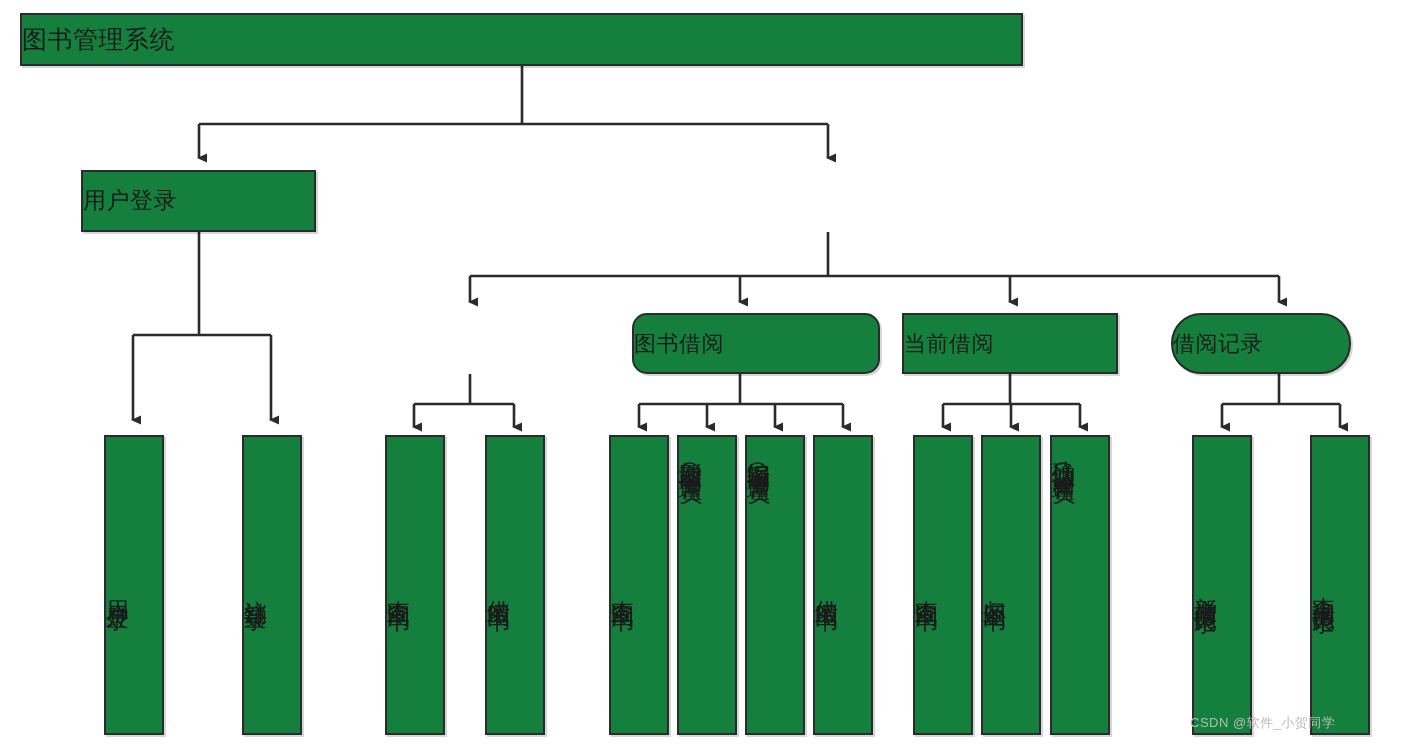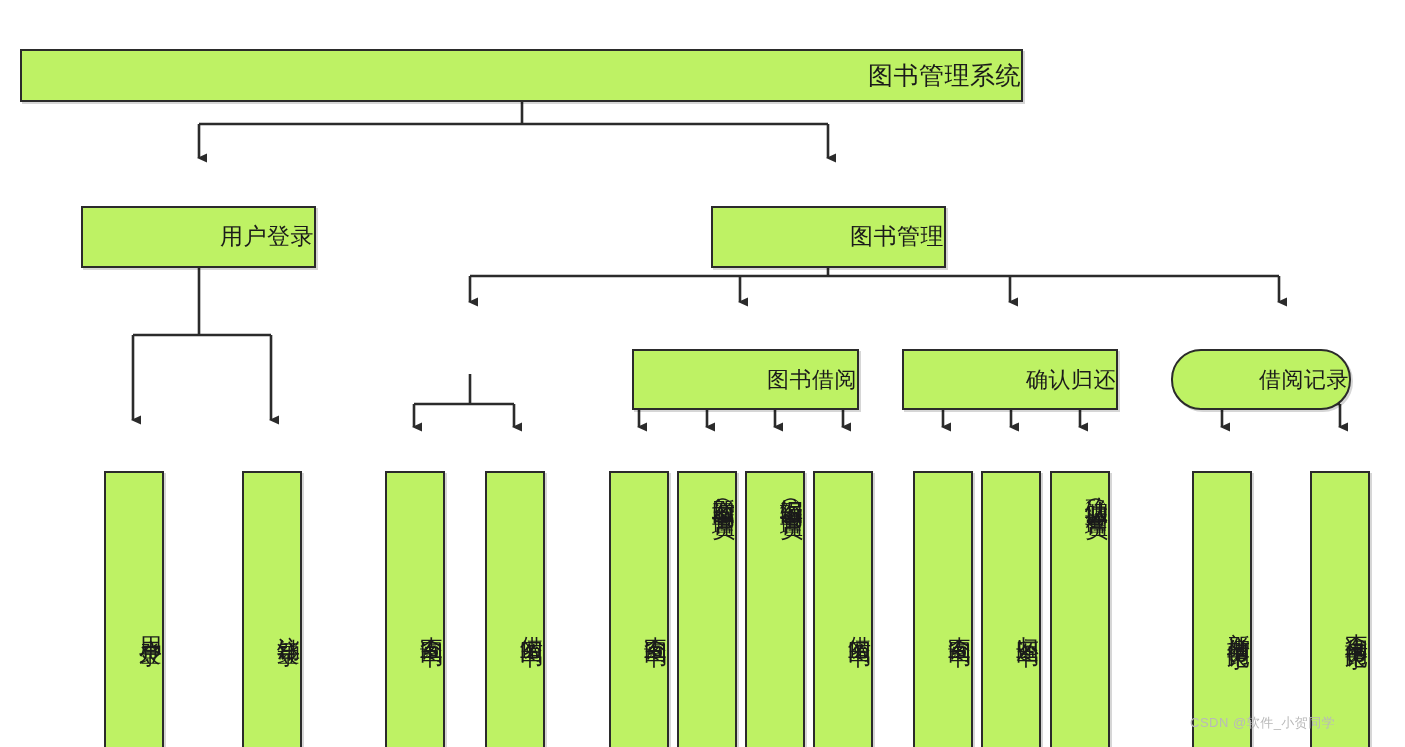--- a/index.html
+++ b/index.html
@@ -22,27 +22,26 @@
     left: 0;
     top: 0;
     width: 1405px;
     height: 747px;
     pointer-events: none;
   }
   .node {
     position: absolute;
     box-sizing: border-box;
     border: 2px solid #2b2b2b;
-    background: #bef264;
+    background: #15803d;
     display: flex;
     align-items: center;
-    justify-content: flex-end;
+    justify-content: flex-start;
     color: #1a1a1a;
     box-shadow: 2px 2px 0 rgba(0,0,0,0.16);
-    margin-top: 36px;
   }
   .node .label {
     display: block;
     text-align: center;
     line-height: 1.18;
     letter-spacing: 0.5px;
   }
   
   .lvl-root { font-size: 25px; }
   .lvl-1    { font-size: 23px; }
@@ -126,29 +125,26 @@
     </g>
   </svg>
 
   <div class="node lvl-root" style="left:20px; top:13px; width:1003px; height:53px;">
     <span class="label">图书管理系统</span>
   </div>
 
   <div class="node lvl-1" style="left:81px; top:170px; width:235px; height:62px;">
     <span class="label">用户登录</span>
   </div>
-  <div class="node lvl-1" style="left:711px; top:170px; width:235px; height:62px;">
-    <span class="label">图书管理</span>
-  </div>
 
-  <div class="node lvl-2" style="left:632px; top:313px; width:227px; height:61px;">
+  <div class="node lvl-2" style="left:632px; top:313px; width:248px; height:61px;border-radius:15px;">
     <span class="label">图书借阅</span>
   </div>
   <div class="node lvl-2" style="left:902px; top:313px; width:216px; height:61px;">
-    <span class="label">确认归还</span>
+    <span class="label">当前借阅</span>
   </div>
   <div class="node lvl-2" style="left:1171px; top:313px; width:180px; height:61px;border-radius:30px;">
     <span class="label">借阅记录</span>
   </div>
 
   <div class="node leaf center" style="left:104px; top:435px; width:60px; height:300px;">
     <span class="label">用户登录</span>
   </div>
   <div class="node leaf center" style="left:242px; top:435px; width:60px; height:300px;">
     <span class="label">注销登录</span>

